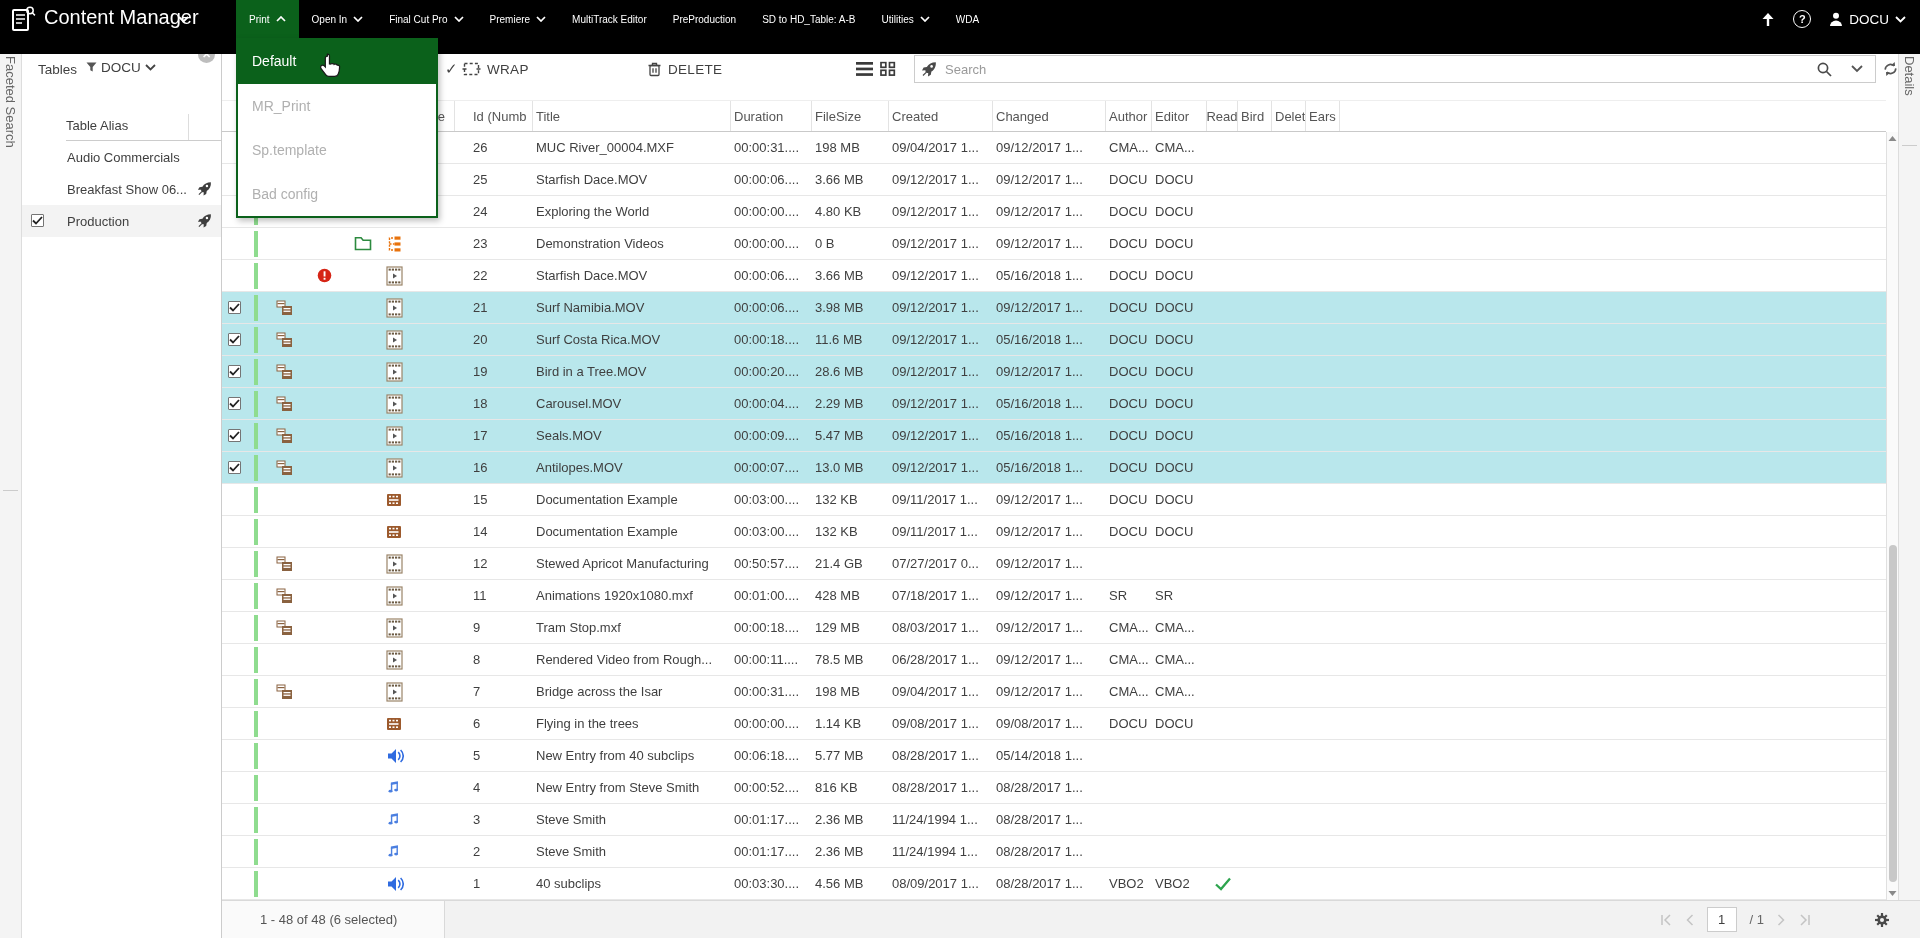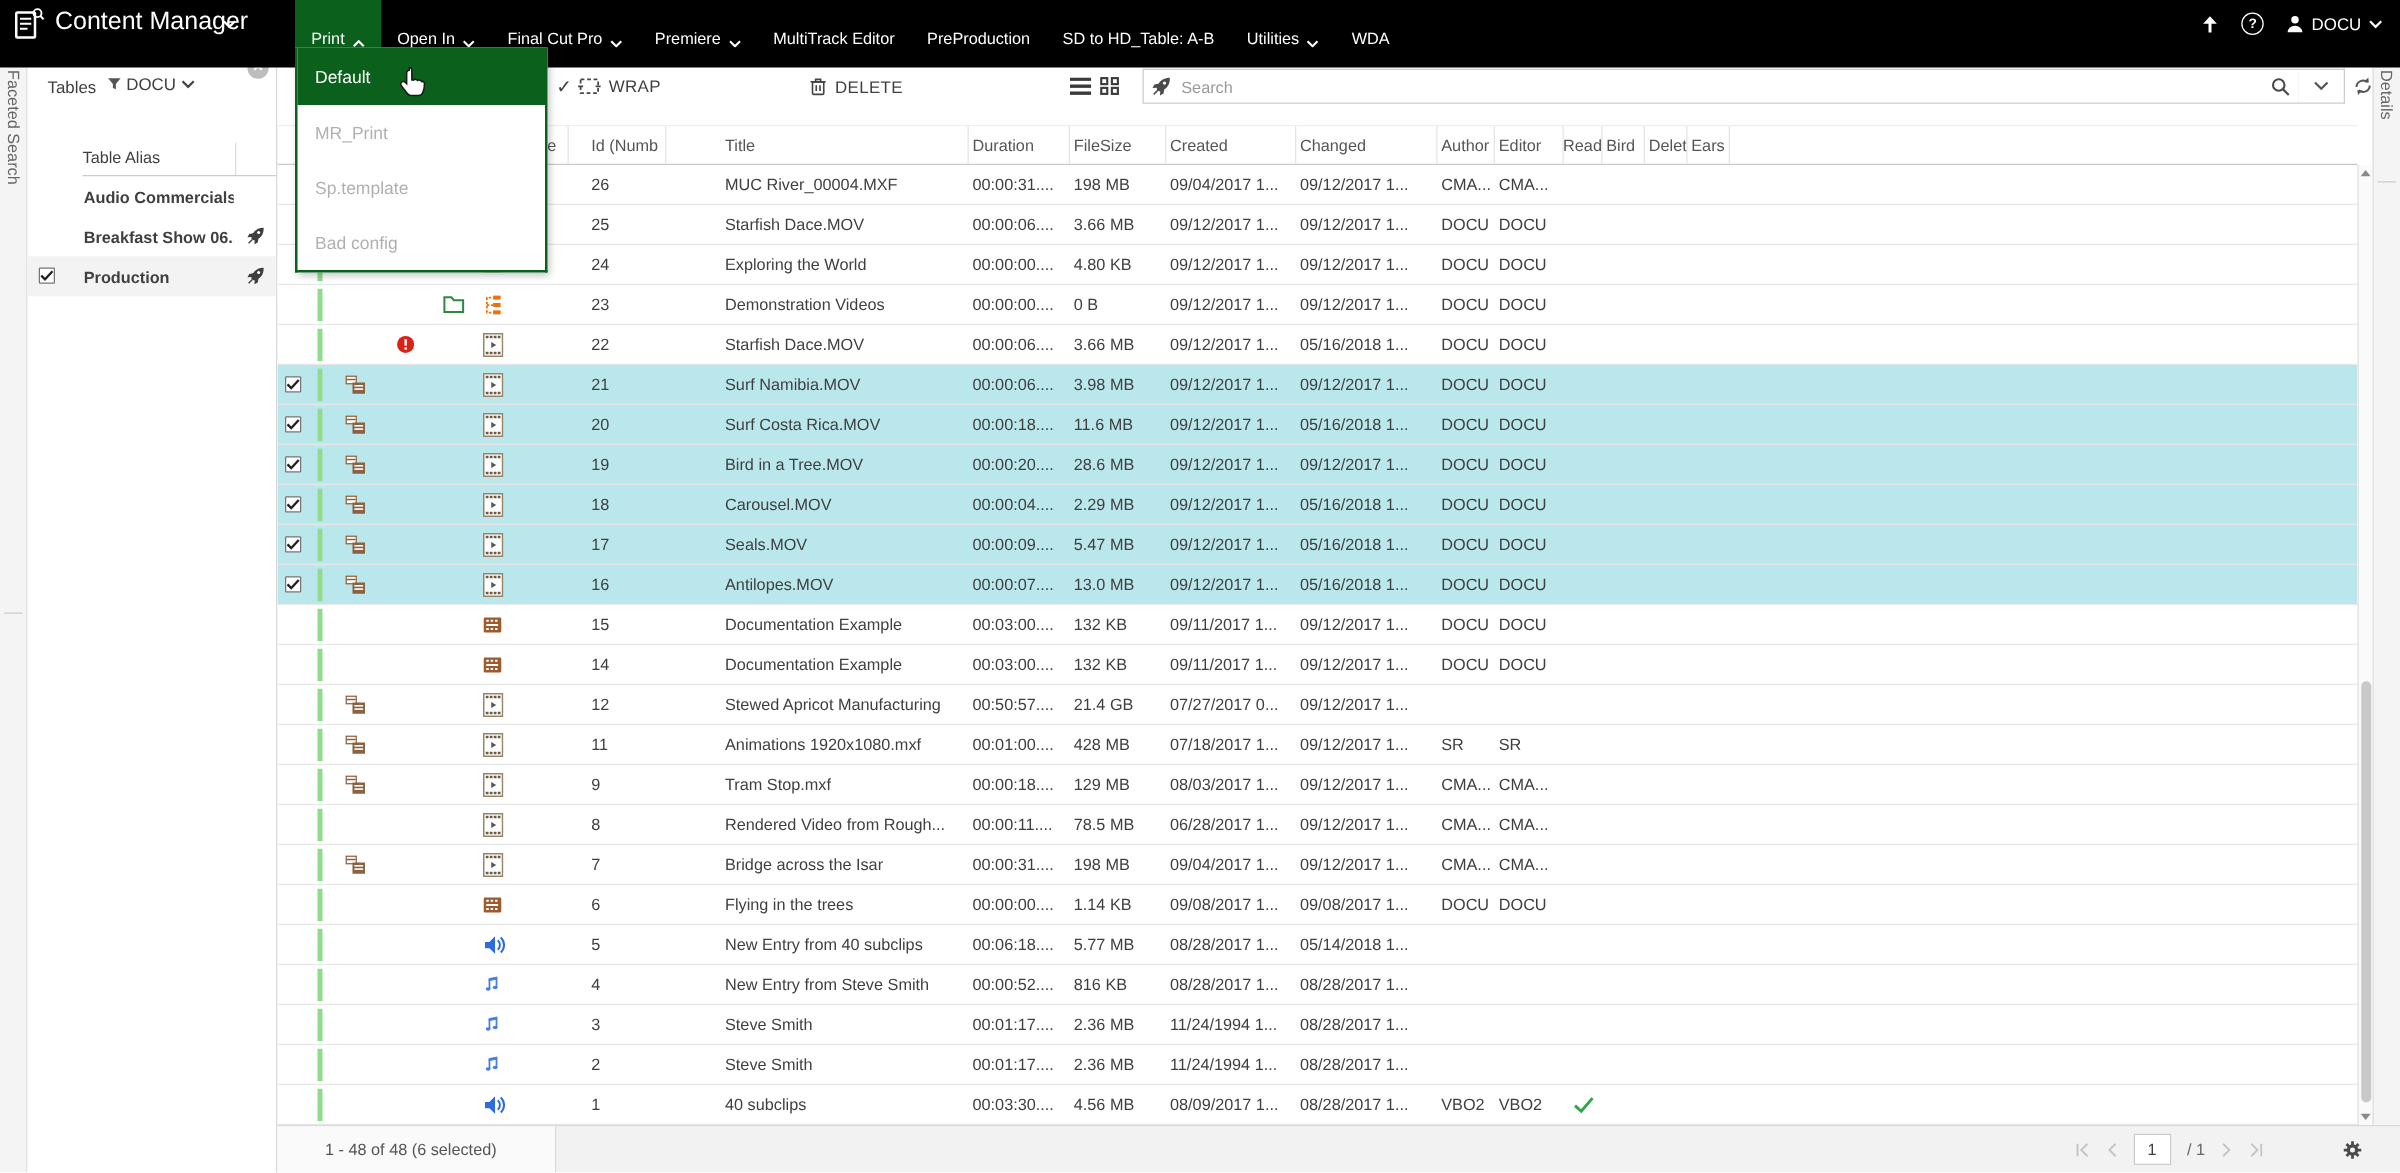--- a/index.html
+++ b/index.html
@@ -7,21 +7,21 @@
   #app{position:relative;width:1920px;height:938px;}
   button{background:none;border:none;font:inherit;color:inherit;padding:0;display:flex;align-items:center;gap:6px;cursor:pointer;}
   .icn{display:inline-flex;align-items:center;justify-content:center;}
 
   
   .topbar{position:absolute;left:0;top:0;width:100%;height:54px;background:#000000;color:#fff;z-index:20;}
   .app-icon{position:absolute;left:10px;top:5px;}
   .app-title{position:absolute;left:44px;top:6px;font-size:20px;white-space:nowrap;}
   .title-chev{position:absolute;left:178px;top:16px;}
   .menubar{position:absolute;left:236px;top:0;height:38px;display:flex;align-items:stretch;}
-  .menu-item{display:flex;align-items:flex-end;gap:6px;padding:0 13px;font-size:13px;white-space:nowrap;}
+  .menu-item{display:flex;align-items:center;gap:6px;padding:0 13px;font-size:10px;white-space:nowrap;}
   .menu-item.active{background:#0b611b;}
   .mchev.up svg{transform:rotate(180deg);}
   .topbar-right{position:absolute;right:14px;top:0;height:38px;display:flex;align-items:center;gap:18px;}
   .help-circle{width:16px;height:16px;border:1.5px solid #fff;border-radius:50%;font-size:11px;font-weight:bold;
     display:flex;align-items:center;justify-content:center;}
   .userbox{display:flex;align-items:center;gap:6px;font-size:13.5px;}
 
   
   .leftrail{position:absolute;left:0;top:38px;width:22px;bottom:0;background:#f4f4f4;border-right:1px solid #ddd;box-sizing:border-box;}
   .railtab{writing-mode:vertical-rl;color:#666;font-size:13px;padding:18px 0 14px;margin-left:3px;white-space:nowrap;}
@@ -31,21 +31,21 @@
   .sidebar{position:absolute;left:22px;top:38px;width:200px;bottom:0;background:#fff;border-right:1px solid #ccc;box-sizing:border-box;}
   .sb-top{position:relative;height:48px;}
   .sb-title{position:absolute;left:16px;top:24px;font-size:13.5px;color:#3f3f3f;}
   .sb-filter{position:absolute;left:64px;top:22px;display:flex;align-items:center;gap:4px;font-size:13.5px;}
   .sb-close{position:absolute;right:6px;top:8px;width:17px;height:17px;border-radius:50%;background:#bdbdbd;color:#fff;
     font-size:11px;line-height:17px;text-align:center;font-weight:bold;}
   .alias-head{position:relative;margin-left:44px;margin-top:26px;height:28px;line-height:28px;border-bottom:1px solid #ccc;color:#3f3f3f;}
   .alias-div{position:absolute;right:32px;top:2px;bottom:0;width:1px;background:#ddd;}
   .sb-row{position:relative;height:32px;display:flex;align-items:center;}
   .sb-row.hl{background:#f3f3f3;}
-  .sb-row .lbl{margin-left:45px;white-space:nowrap;overflow:hidden;max-width:120px;font-weight:bold;}
+  .sb-row .lbl{margin-left:45px;white-space:nowrap;overflow:hidden;max-width:120px;}
   .sb-row .rocket{position:absolute;right:9px;top:8px;}
   .cbx{width:13px;height:13px;background:#fff;border:1px solid #757575;border-radius:1px;display:inline-flex;align-items:center;justify-content:center;box-sizing:border-box;}
   .sb-row .cbx{position:absolute;left:9px;top:9px;}
 
   
   .main{position:absolute;left:222px;top:38px;right:0;bottom:0;background:#fff;}
   .toolbar{position:absolute;left:0;top:0;right:0;height:62px;background:#fff;}
   .toolbar>*{position:absolute;top:50%;transform:translateY(-50%);}
   .tb-check{left:223px;color:#444;font-size:15px;}
   .tb-btn{color:#3f3f3f;font-size:13.5px;letter-spacing:.3px;}
@@ -67,21 +67,21 @@
   .trow{display:flex;height:32px;border-bottom:1px solid #e7e7e7;box-sizing:border-box;background:#fff;}
   .trow.sel{background:#b9e7ec;}
   .cell{display:flex;align-items:center;overflow:hidden;white-space:nowrap;box-sizing:border-box;flex:none;padding-left:3px;}
   .c-check{width:25px;justify-content:center;padding-left:0;}
   .c-bar{width:18px;justify-content:center;padding-left:0;}
   .c-a{width:38px;justify-content:center;padding-left:0;}
   .c-b{width:42px;justify-content:center;padding-left:0;}
   .c-c{width:35px;justify-content:center;padding-left:0;}
   .c-d{width:75px;padding-left:6px;}
   .c-id{width:78px;padding-left:18px;}
-  .c-title{width:198px;margin-left:44px;}
+  .c-title{width:198px;}
   .c-dur{width:81px;} .c-size{width:77px;} .c-created{width:104px;} .c-changed{width:113px;}
   .c-author{width:46px;} .c-editor{width:55px;}
   .c-read{width:31px;justify-content:center;padding-left:0;}
   .c-perfe{width:34px;} .c-delet{width:34px;} .c-ears{width:34px;}
   .c-fill{flex:1;}
   .gbar{width:4px;height:26px;background:#8fdc8f;}
 
   
   .vscroll{position:absolute;left:1664px;width:12px;top:94px;bottom:38px;background:#fafafa;border-left:1px solid #e0e0e0;box-sizing:border-box;}
   .vs-up{position:absolute;top:3px;left:1px;} .vs-down{position:absolute;bottom:3px;left:1px;}

